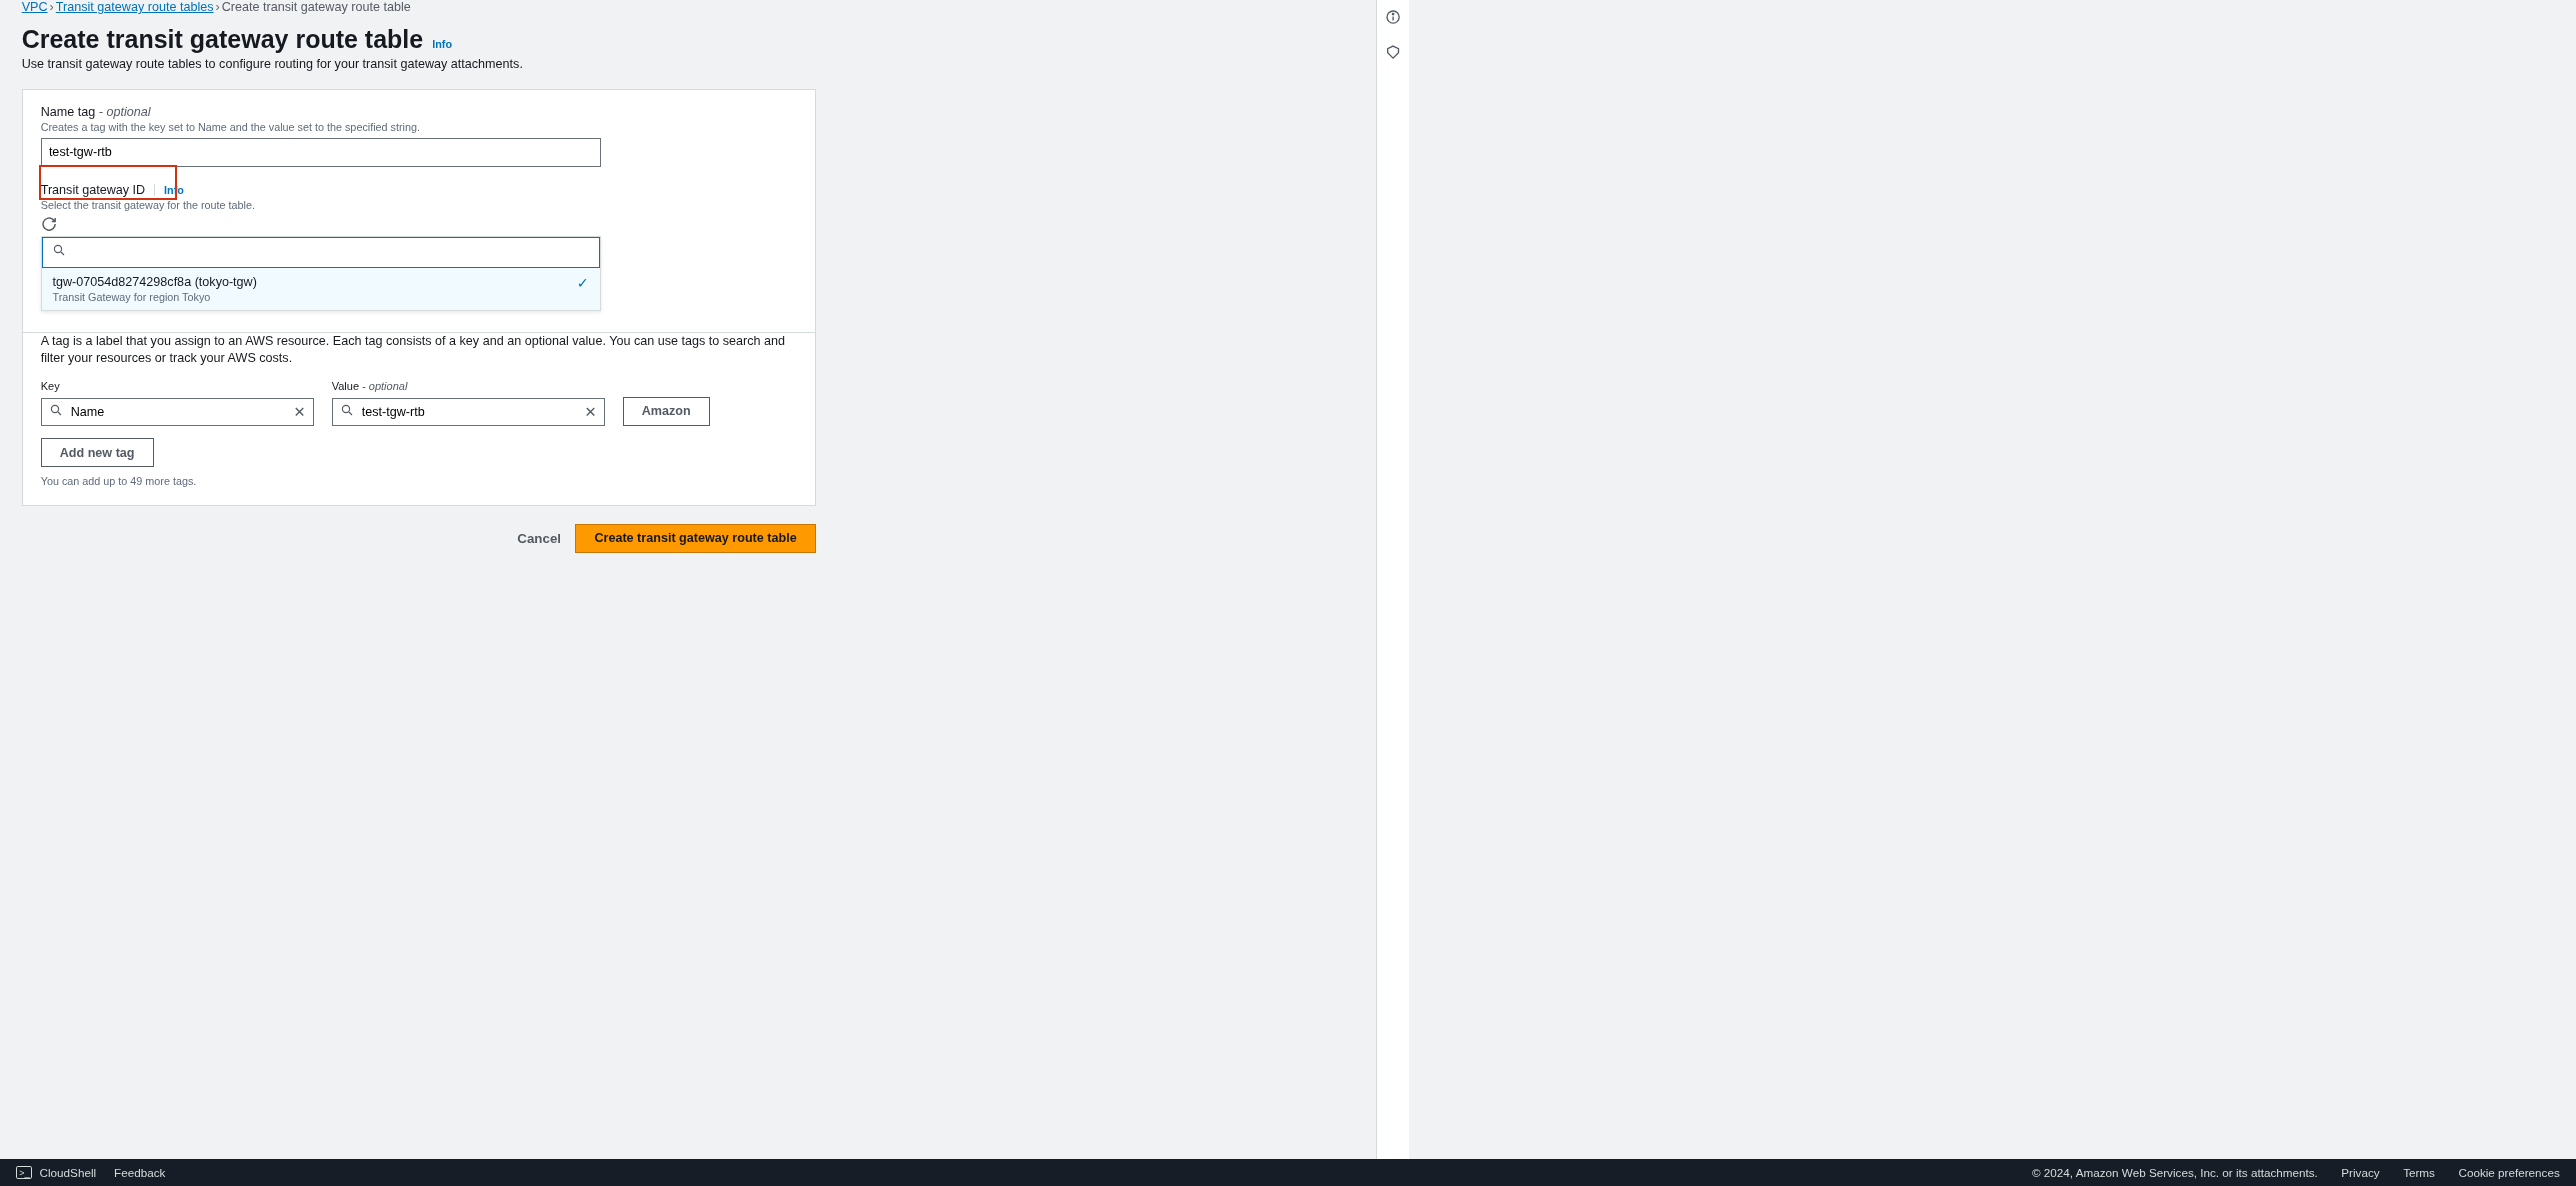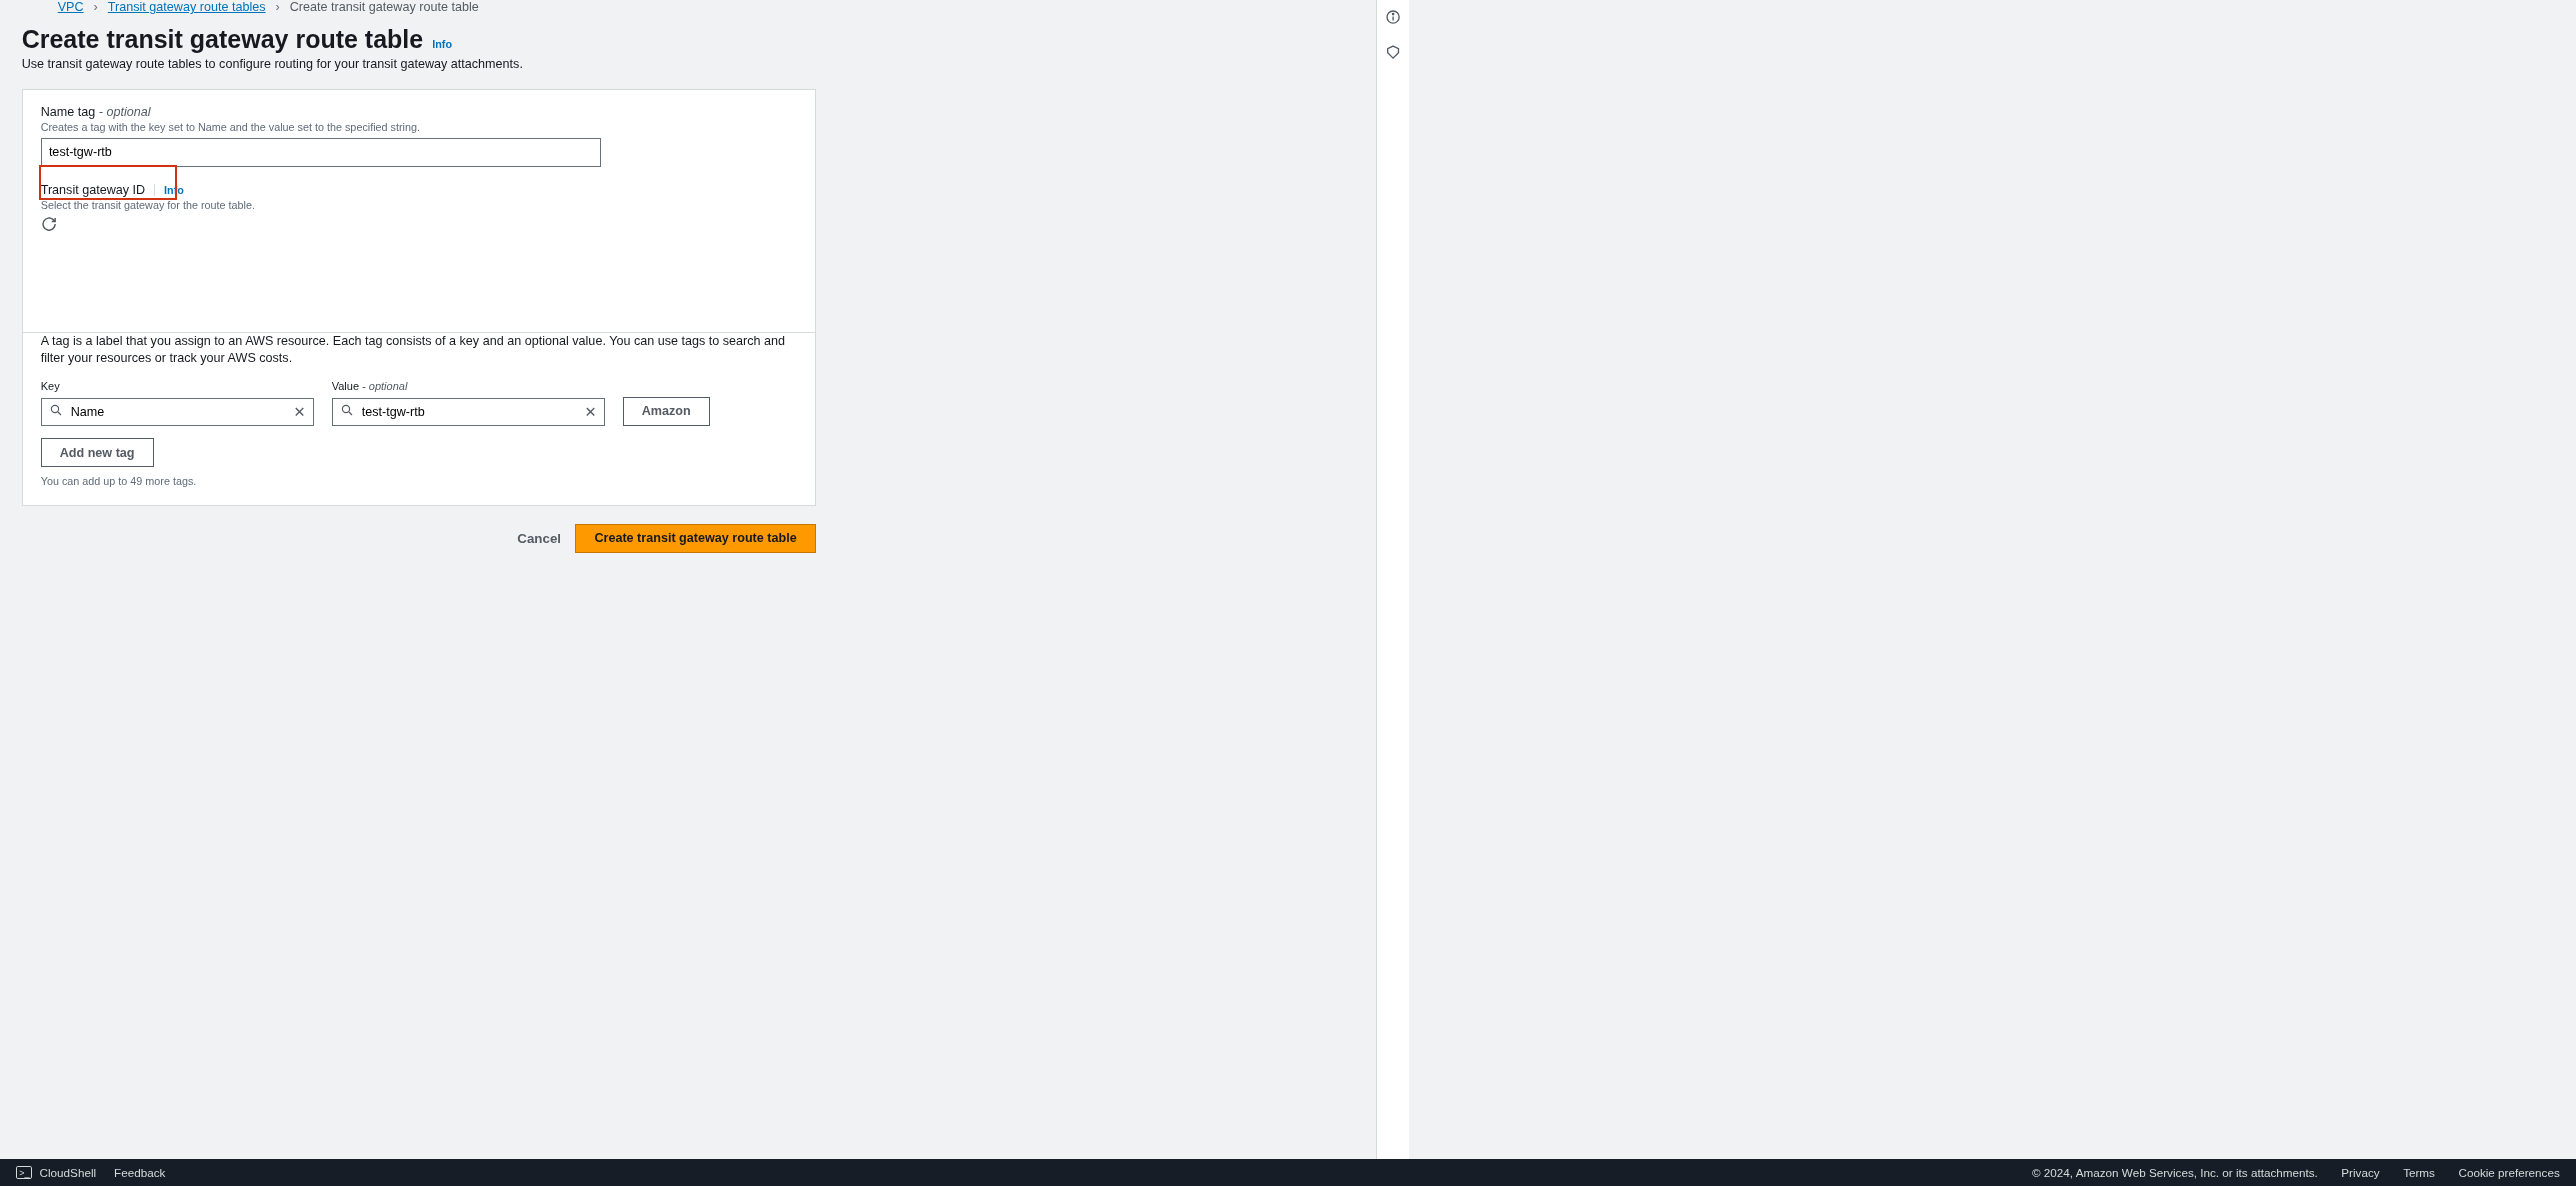--- a/index.html
+++ b/index.html
@@ -4,21 +4,21 @@
   <style>
     * { box-sizing: border-box; margin: 0; padding: 0; font-family: "Amazon Ember", "Helvetica Neue", Arial, sans-serif; }
     body { background: #f1f2f3; color: #16191f; font-size: 12.6px; min-height: 100vh; display: flex; flex-direction: column; }
     a { color: #0073bb; text-decoration: none; }
 
     .main-wrap { flex: 1; display: flex; }
     .content { flex: 1; padding: 0 21.7px 21.7px 21.7px; max-width: 1376px; }
     .right-rail { width: 32.5px; background: #fff; border-left: 0.9px solid #d5dbdb; display: flex; flex-direction: column; align-items: center; padding-top: 9px; gap: 16.2px; }
     .right-rail-icon { color: #545b64; cursor: pointer; }
 
-    .breadcrumb { display: flex; align-items: flex-start; gap: 10px; font-size: 12.6px; padding: 0 0 3.6px 0; margin-left: 36px; }
+    .breadcrumb { display: flex; align-items: flex-start; gap: 2px; font-size: 12.6px; padding: 0 0 3.6px 0; }
     .breadcrumb .sep { color: #687078; }
     .breadcrumb .current { color: #545b64; }
     .breadcrumb .link { color: #0073bb; text-decoration: underline; }
 
     h1.page-title { font-size: 25px; font-weight: 700; color: #16191f; margin-top: 7.2px; display: inline-block; }
     .title-row { display: flex; align-items: baseline; gap: 9px; }
     .info-link { font-size: 10.8px; color: #0073bb; font-weight: 700; }
     .page-desc { color: #16191f; font-size: 12.6px; margin-top: 3.6px; margin-bottom: 18px; }
 
     .panel { background: #fff; border: 0.9px solid #d5dbdb; margin-bottom: 18px; width: 794px; }
@@ -120,20 +120,38 @@
           <div class="field-hint">Select the transit gateway for the route table.</div>
           <div class="select-row">
             <span class="refresh-btn">
               <svg class="svg-icon-lg" viewBox="0 0 24 24" fill="none" stroke="currentColor" stroke-width="2.2">
                   <path d="M21 12a9 9 0 1 1-3-6.7L21 8"></path>
                   <path d="M21 3v5h-5"></path>
                 </svg>
             </span>
           </div>
 
+          <div class="dropdown">
+            <div class="dropdown-search">
+              <span>
+                <svg class="svg-icon" viewBox="0 0 24 24" fill="none" stroke="#545b64" stroke-width="2">
+                    <circle cx="10" cy="10" r="6"></circle>
+                    <line x1="15" y1="15" x2="20" y2="20"></line>
+                  </svg>
+              </span>
+              <input type="text" value="" style="">
+            </div>
+            <div class="dropdown-option">
+              <div>
+                <div class="opt-main">tgw-07054d8274298cf8a (tokyo-tgw)</div>
+                <div class="opt-sub">Transit Gateway for region Tokyo</div>
+              </div>
+              <span class="check">✓</span>
+            </div>
+          </div>
           <div style="height:78px;"></div>
         </div>
 
       </div>
     </section>
 
     <section class="panel" style="margin-top:-18px; border-top:none;">
       <div class="panel-body" style="padding-top:0;">
         <div class="tags-desc" style="margin-top:-5.4px;">A tag is a label that you assign to an AWS resource. Each tag consists of a key and an optional value. You can use tags to search and filter your resources or track your AWS costs.</div>
 

